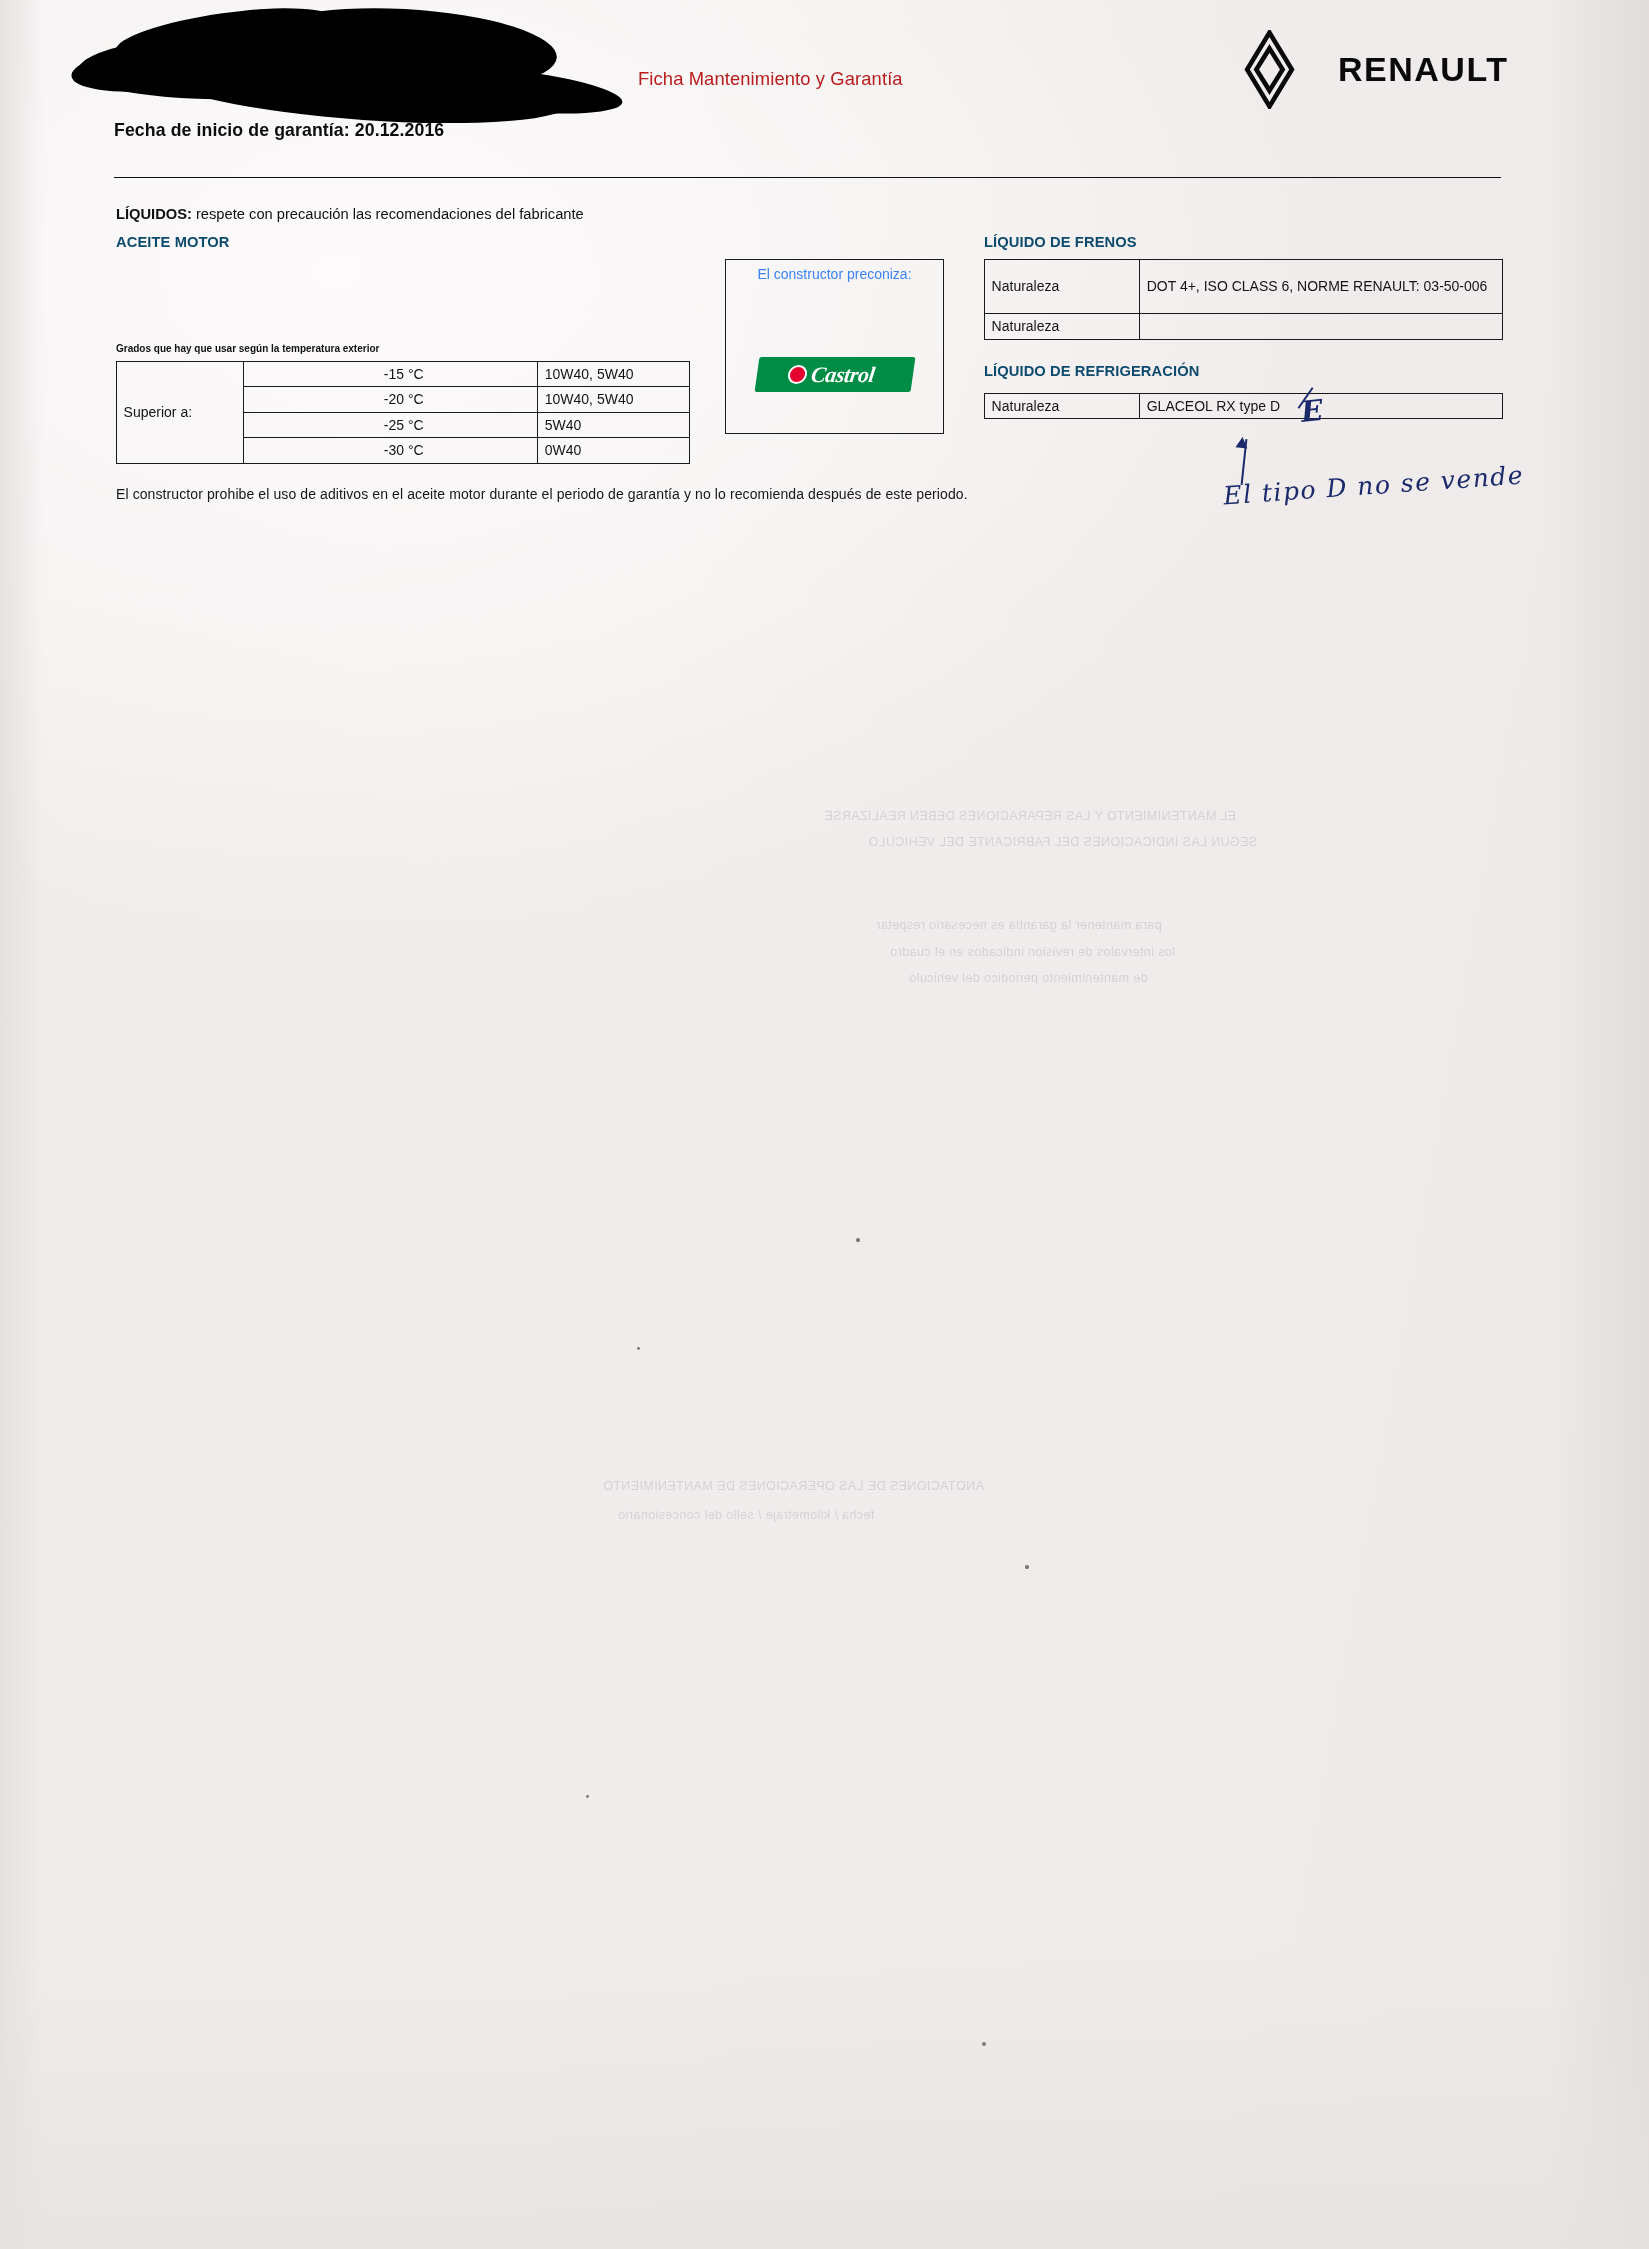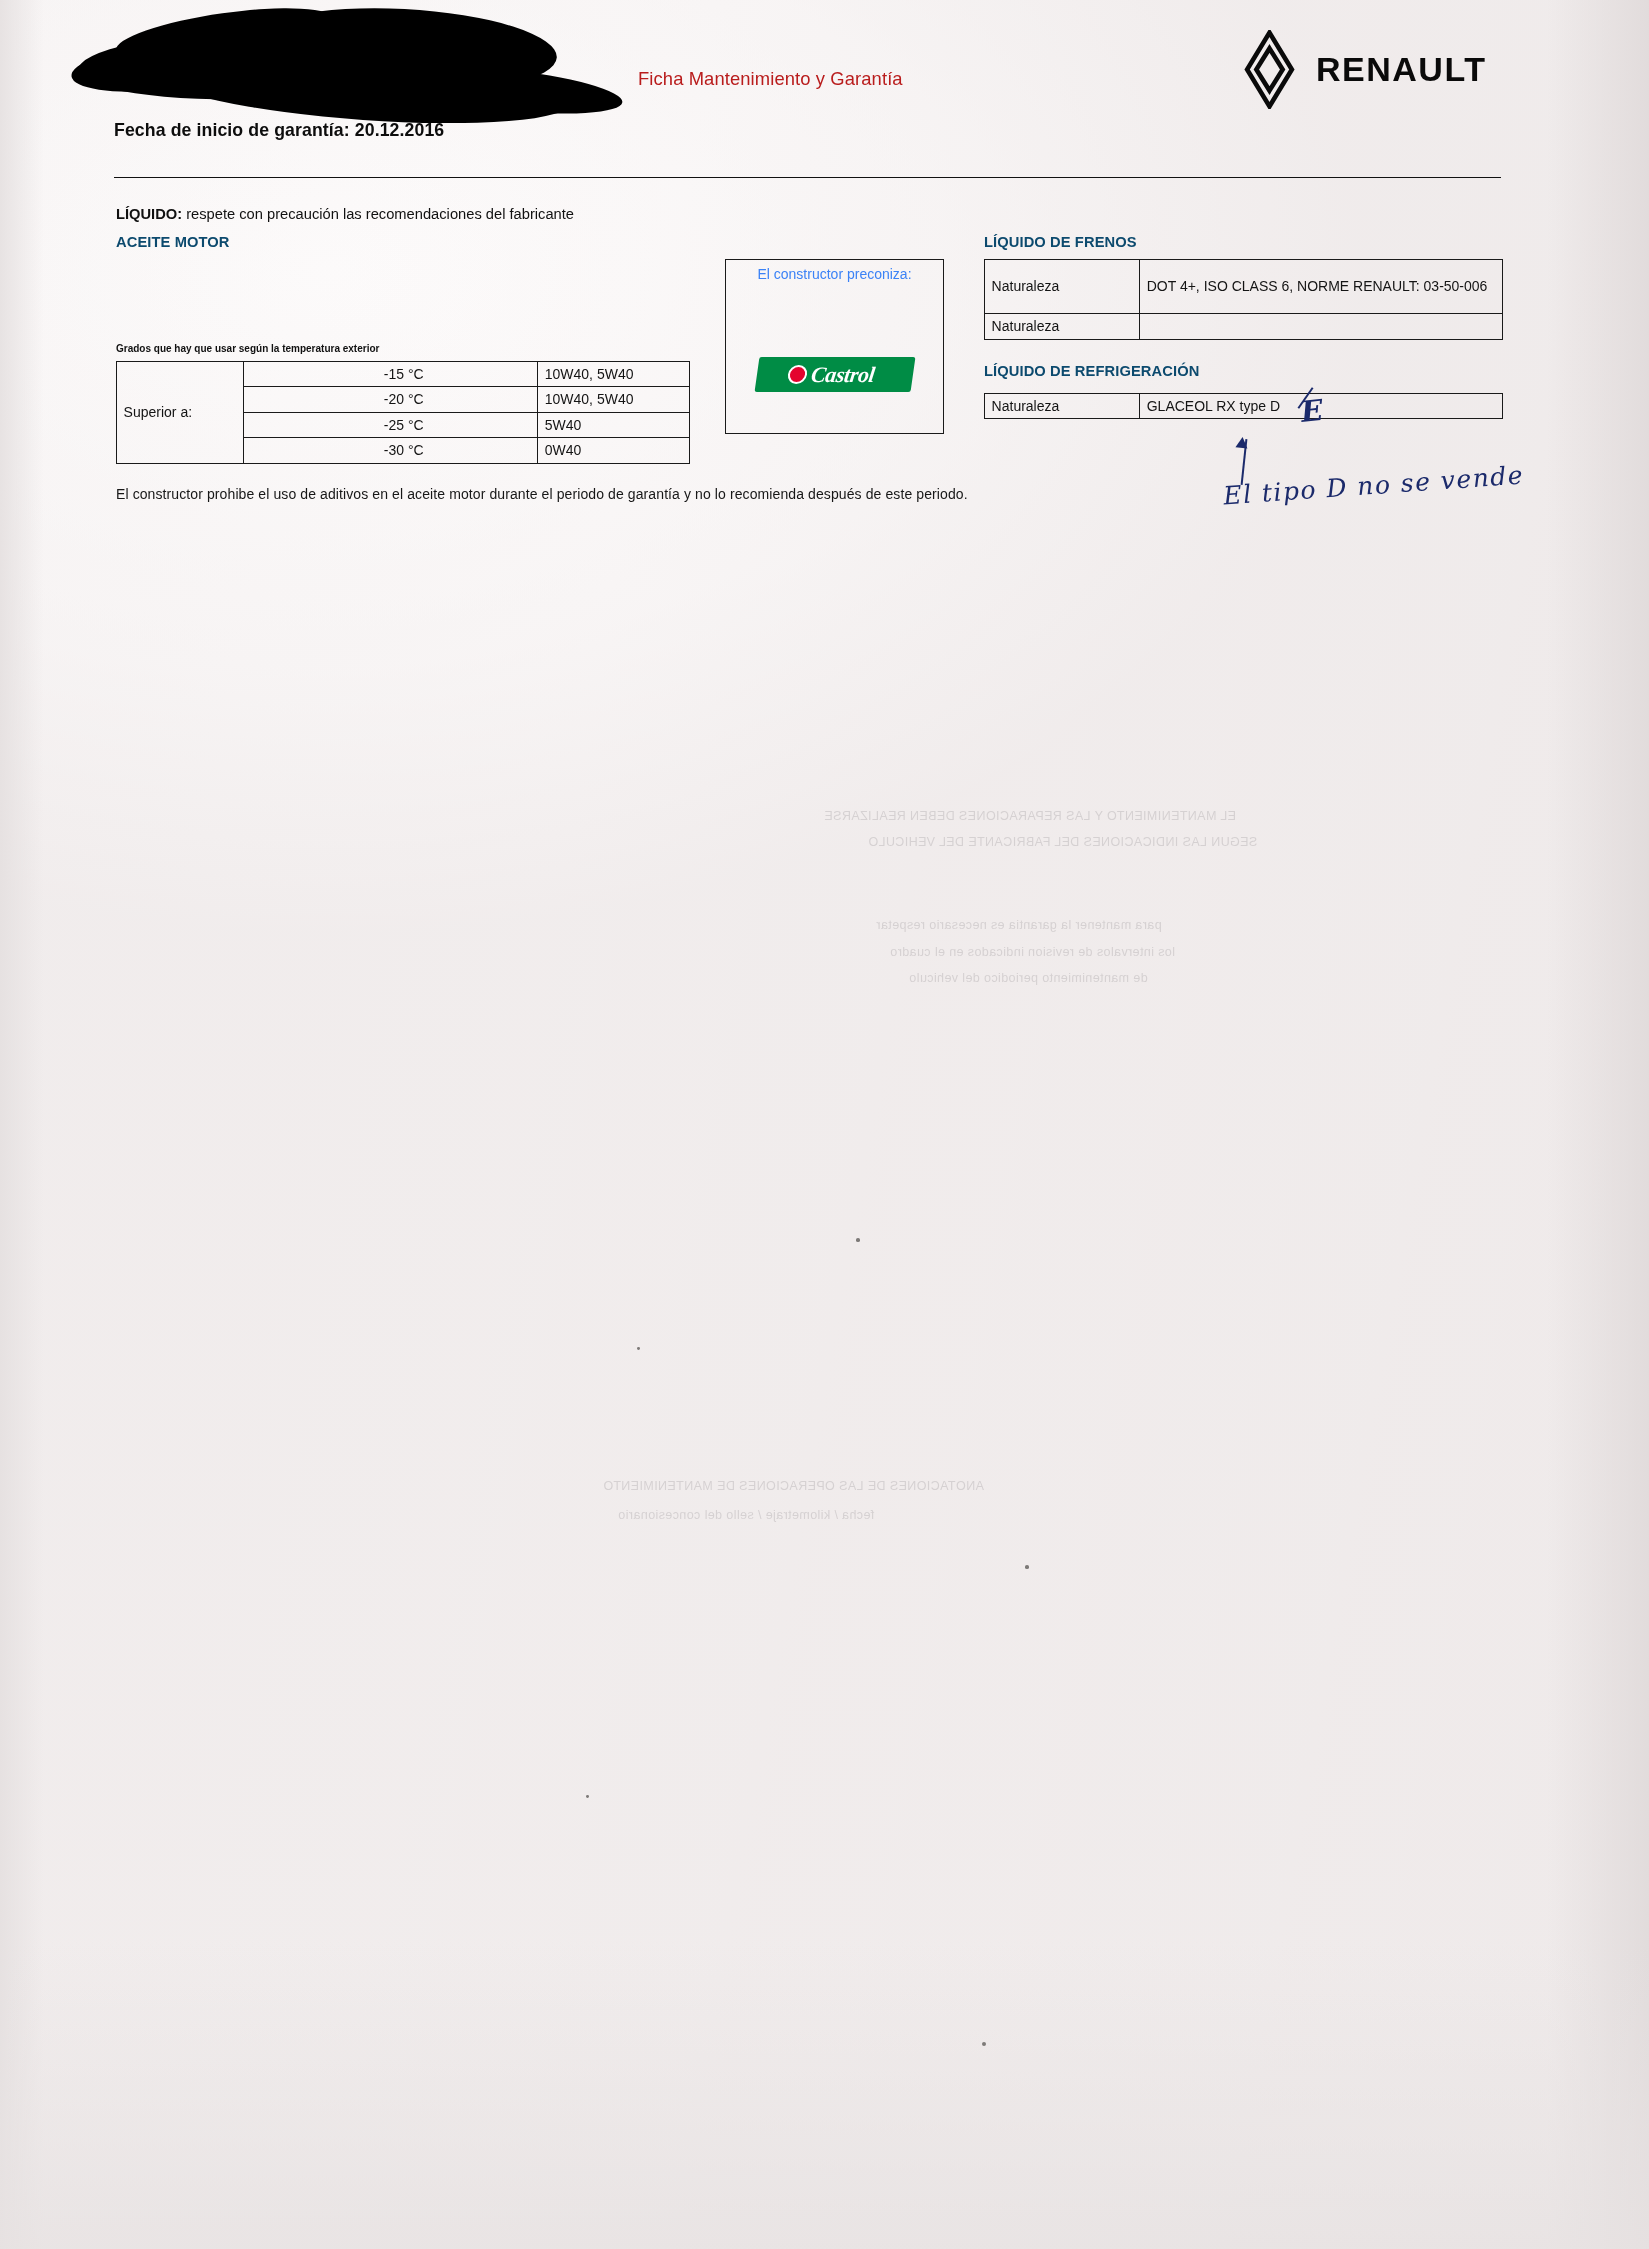--- a/index.html
+++ b/index.html
@@ -85,21 +85,21 @@
     letter-spacing: 0.1px;
   }
   .renault-logo {
     position: absolute;
     left: 1230px;
     top: 29px;
     width: 309px;
     height: 81px;
     display: flex;
     align-items: center;
-    gap: 7px;
+    gap: 29px;
   }
   .renault-mark { width: 79px; height: 79px; }
   .renault-word {
     font-size: 34px;
     font-weight: bold;
     letter-spacing: 1.5px;
     color: #0a0a0a;
     font-family: "Liberation Sans", sans-serif;
   }
   .header-rule {
@@ -338,21 +338,21 @@
     <svg class="renault-mark" viewBox="0 0 100 120">
       <polygon points="50,4 84,60 50,116 16,60" fill="none" stroke="#0a0a0a" stroke-width="7"></polygon>
       <polygon points="50,28 70,60 50,92 30,60" fill="none" stroke="#0a0a0a" stroke-width="7"></polygon>
     </svg>
     <span class="renault-word">RENAULT</span>
   </div>
 
   <div class="header-rule"></div>
 
   <div class="liquids-note">
-    <span>LÍQUIDO:</span><span class="thin"> respete con precaución las recomendaciones del fabricante</span>
+    <span>LÍQUIDOS:</span><span class="thin"> respete con precaución las recomendaciones del fabricante</span>
   </div>
 
   <div class="sec-title" id="t-aceite">ACEITE MOTOR</div>
   <div class="sec-title" id="t-frenos">LÍQUIDO DE FRENOS</div>
   <div class="sec-title" id="t-refrig">LÍQUIDO DE REFRIGERACIÓN</div>
 
 
   <div id="box-preconiza">
     <div class="cap">El constructor preconiza:</div>
     <div class="castrol">

